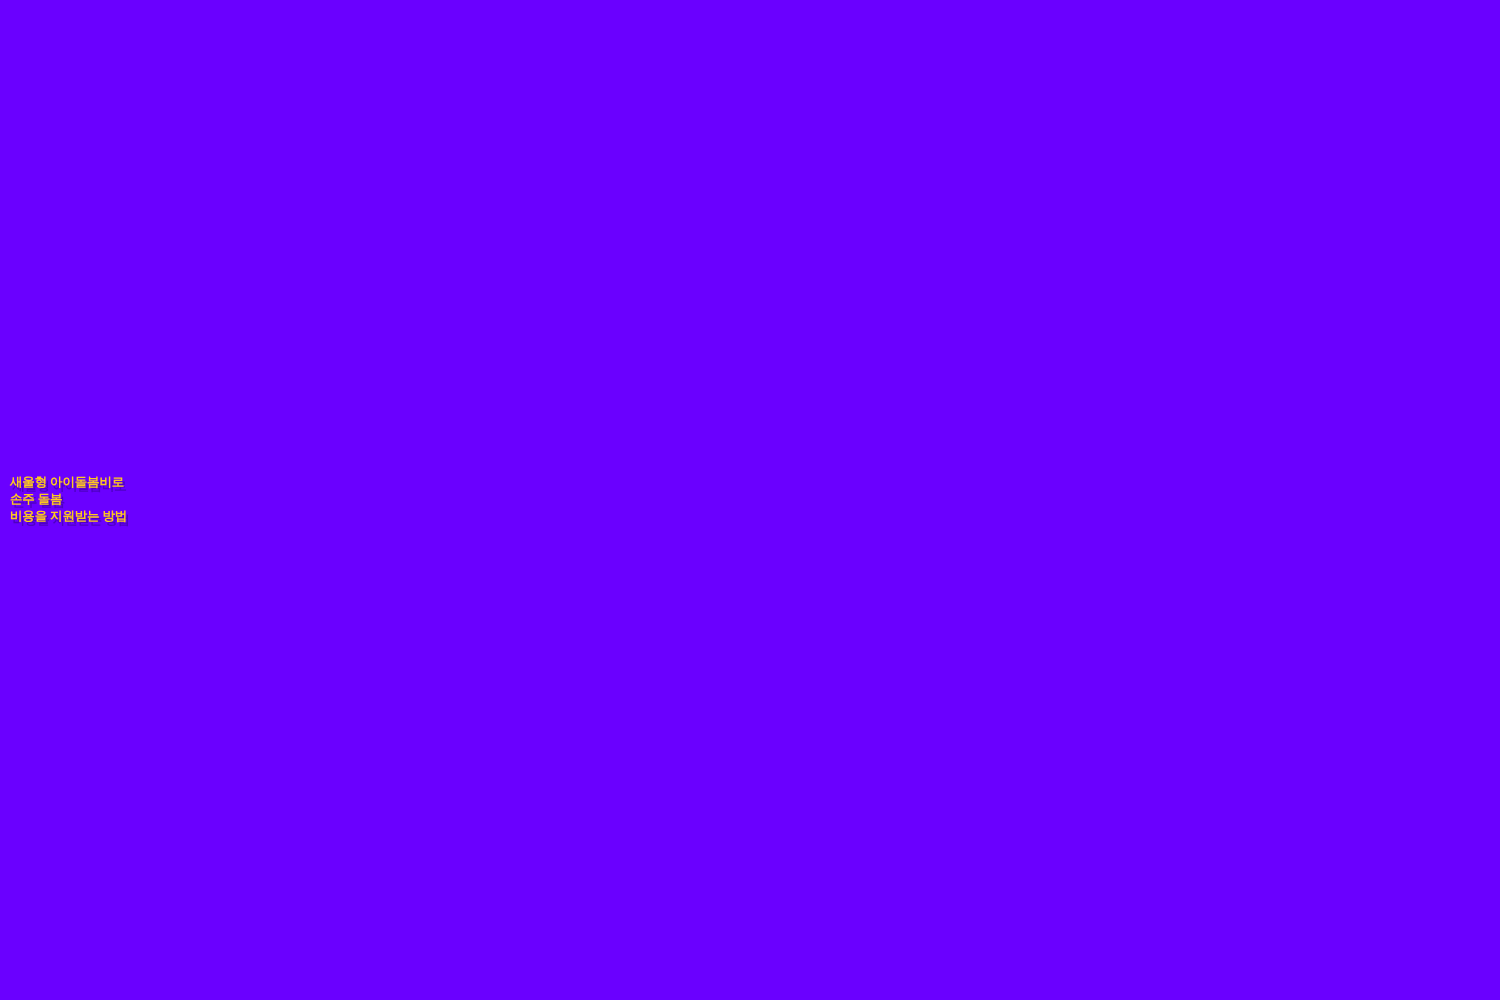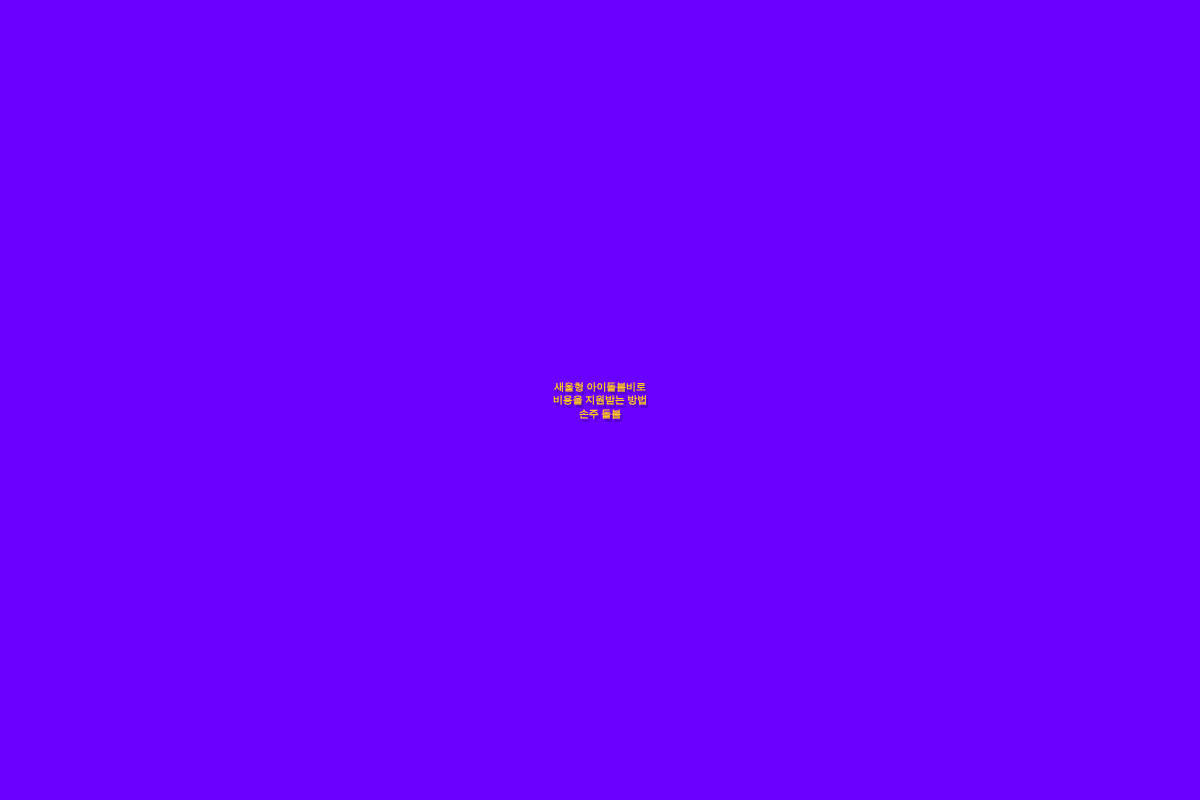--- a/index.html
+++ b/index.html
@@ -33,23 +33,23 @@
     align-items: center;
     justify-content: center;
     width: 100%;
     padding: 0 8px;
     box-sizing: border-box;
   }
 
   .headline-line {
     display: block;
     width: 100%;
-    text-align: center;
+    text-align: left;
     color: #FFC91E;
-    font-family: Liberation Sans, sans-serif;
+    font-family: Liberation Serif, serif;
     font-weight: 700;
     font-size: 118px;
     line-height: 1.33;
     letter-spacing: -0.012em;
     white-space: nowrap;
     text-shadow: 2px 3px 0 rgba(40, 0, 110, 0.42);
     -webkit-font-smoothing: antialiased;
   }
 
   .headline-line.line-1 { font-size: 115px; }
@@ -58,19 +58,19 @@
 </style>
 </head>
 <body>
 
 <div id="banner" style="background: rgb(106, 0, 255);">
 
   <div id="headline">
 
     <span class="headline-line line-1" style="color: rgb(255, 201, 30); font-size: 10px;">새울형 아이돌봄비로</span>
 
+    <span class="headline-line line-2" style="color: rgb(255, 201, 30); font-size: 10px;">손주 돌봄</span>
+
     <span class="headline-line line-3" style="color: rgb(255, 201, 30); font-size: 10px;">비용을 지원받는 방법</span>
-
-    <span class="headline-line line-2" style="color: rgb(255, 201, 30); font-size: 10px;">손주 돌봄</span>
 
   </div>
 
 </div>
 
 </body></html>

